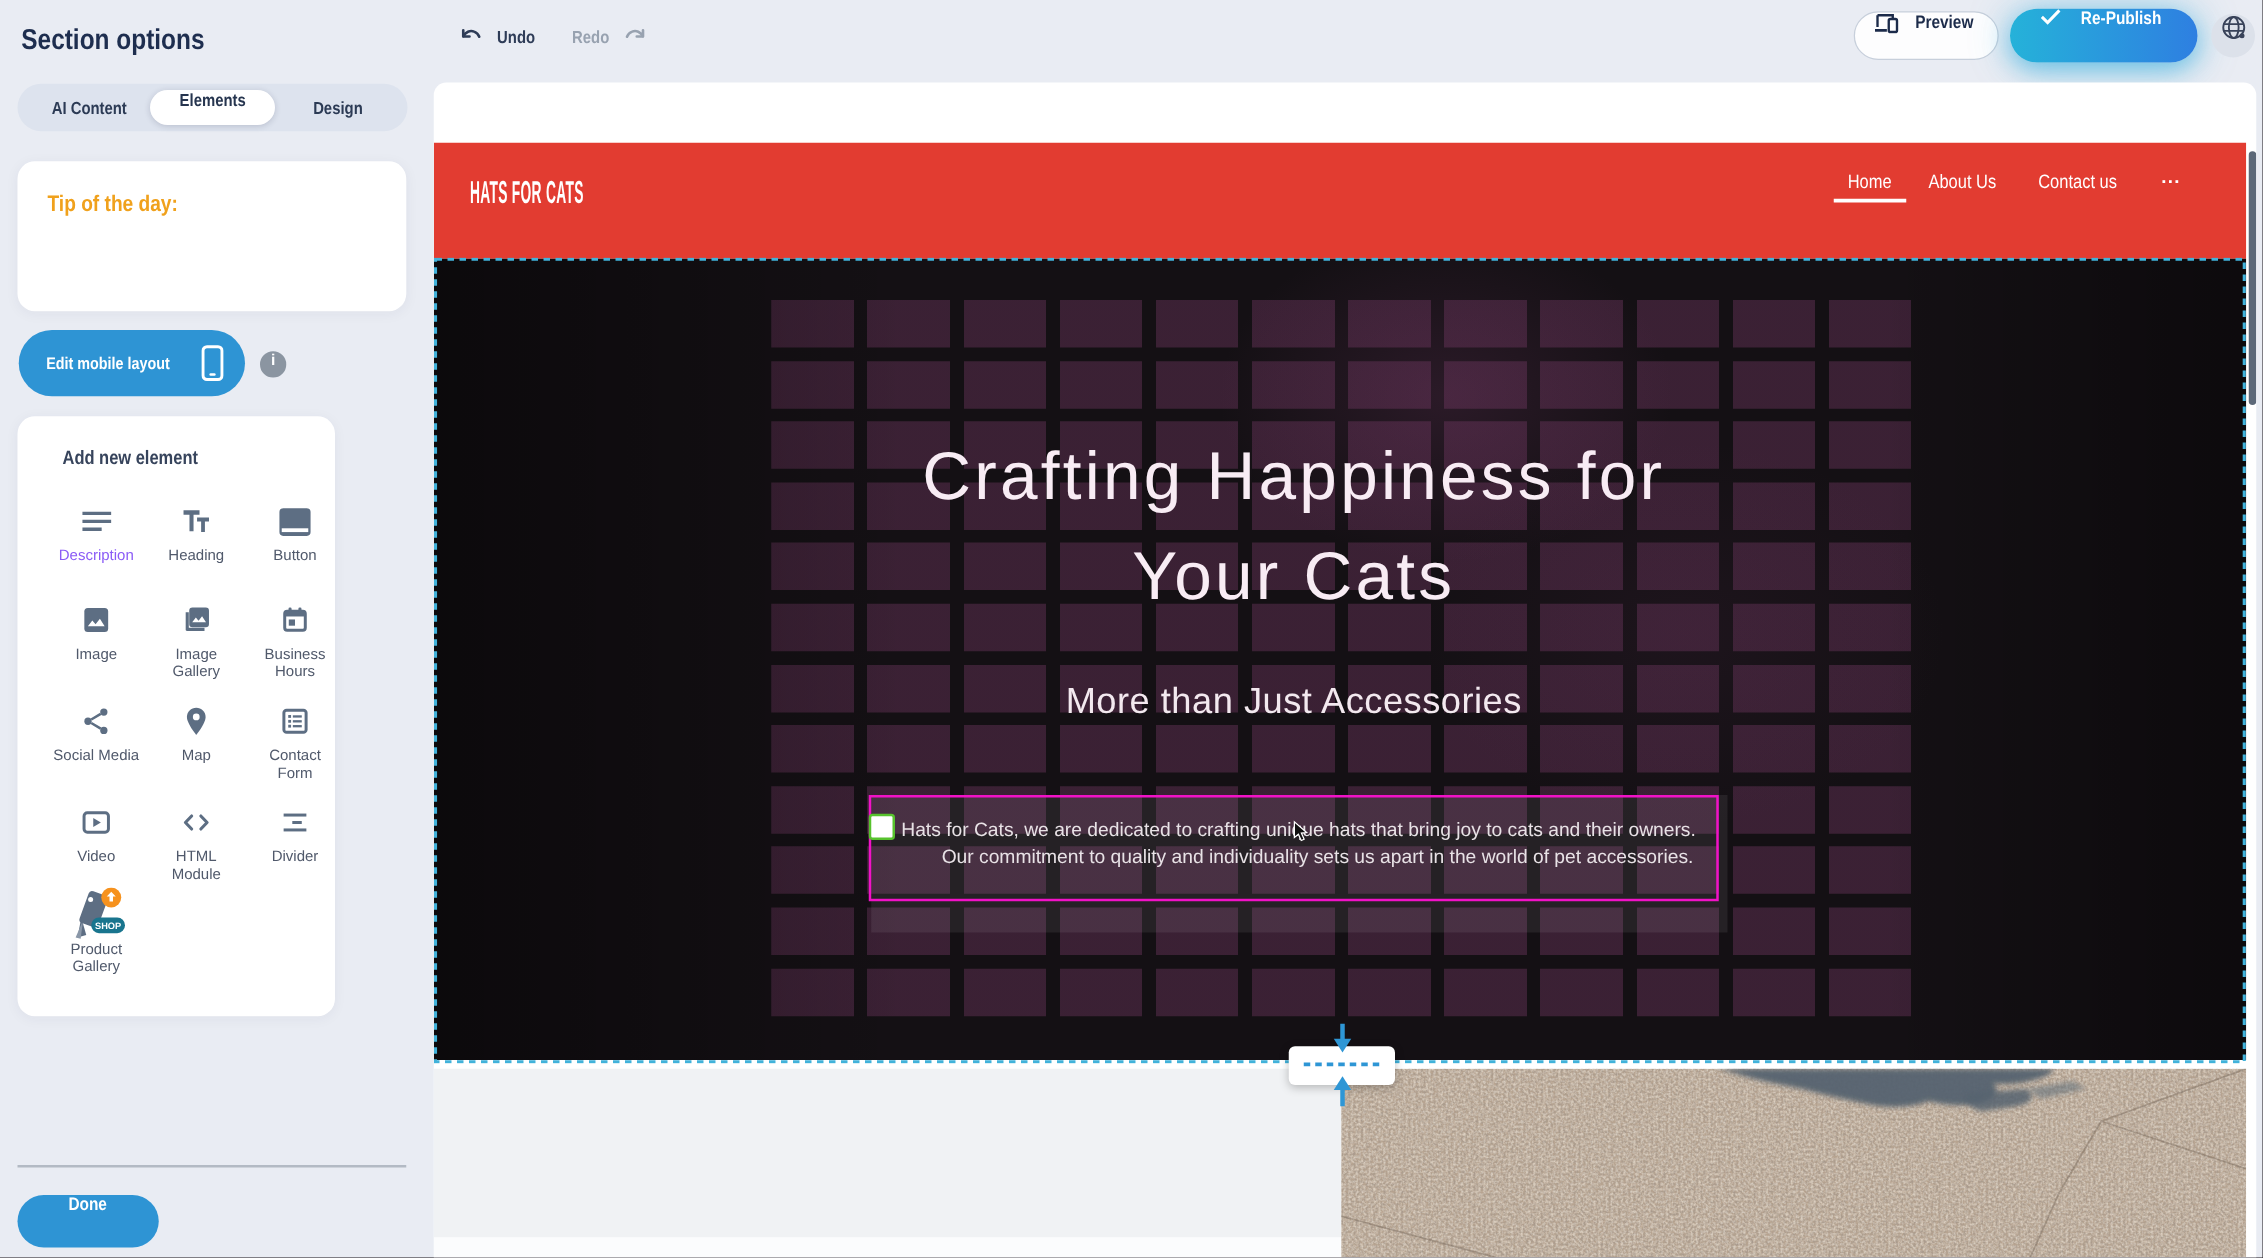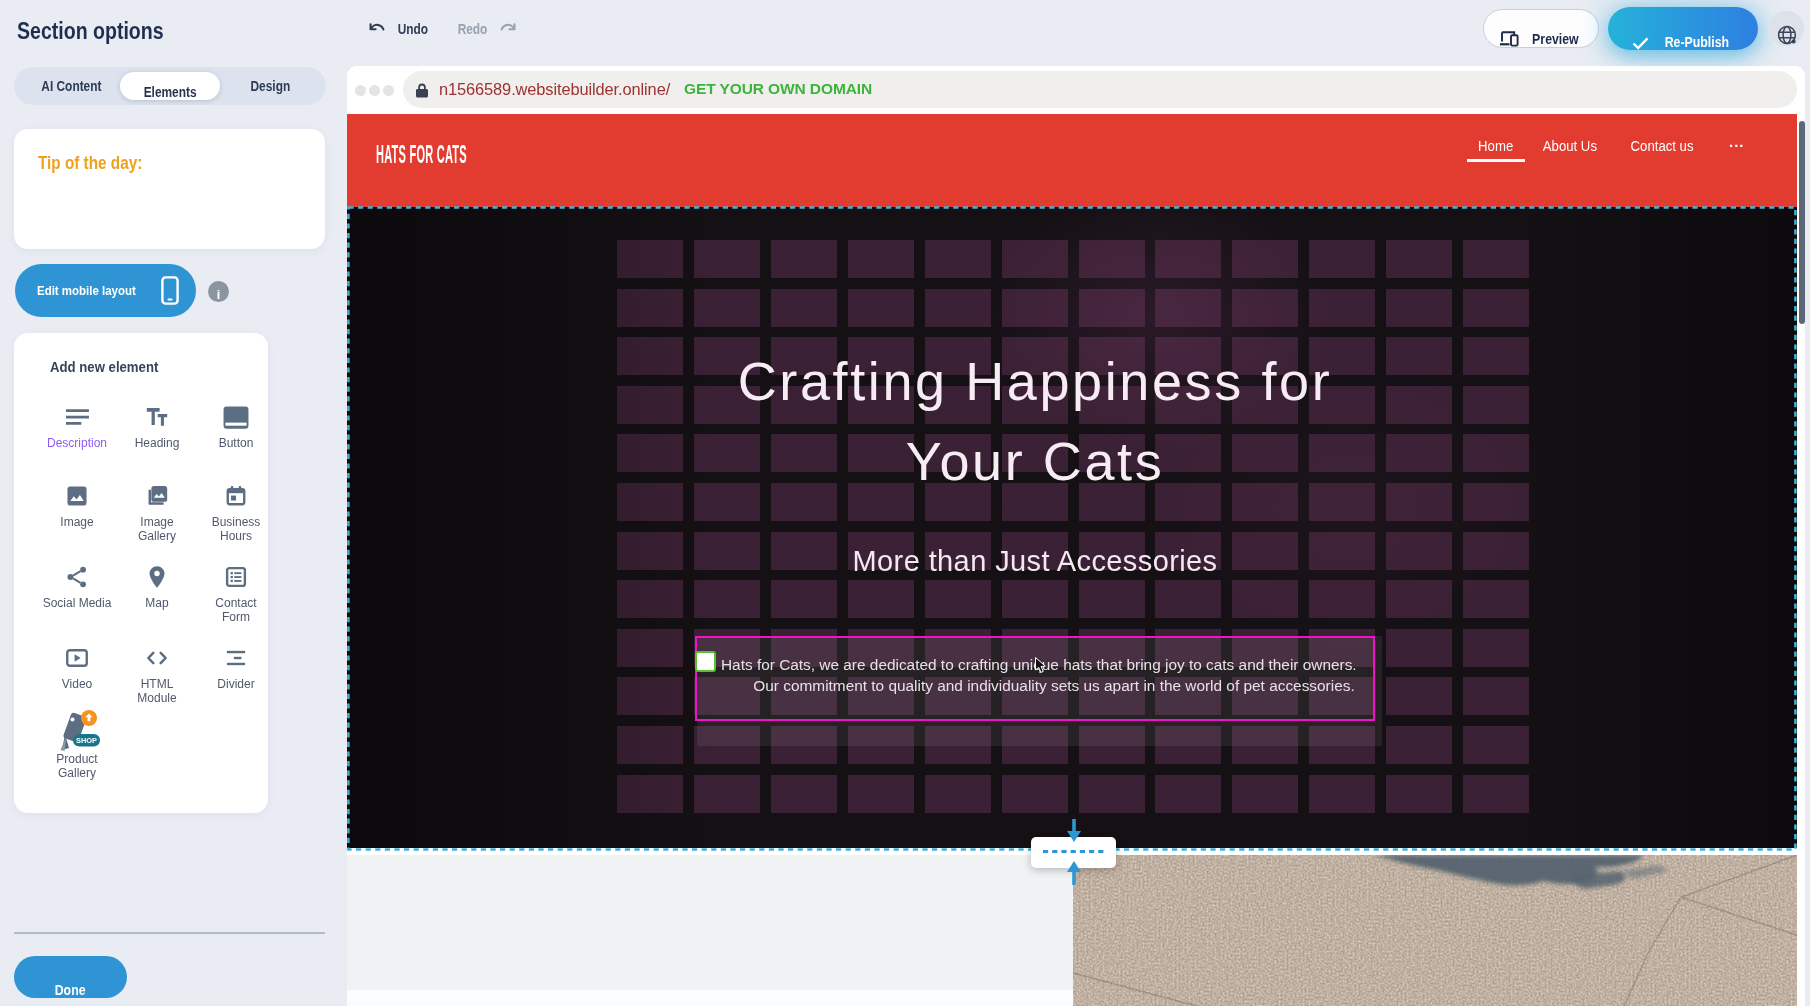--- a/index.html
+++ b/index.html
@@ -1,19 +1,19 @@
 <!DOCTYPE html>
 <html><head>
 <meta charset="utf-8">
 <style>
 *{margin:0;padding:0;box-sizing:border-box}
 html,body{width:1810px;height:1006px;overflow:hidden}
 body{background:#e9ecf3;font-family:"Liberation Sans",sans-serif;position:relative}
 .abs{position:absolute}
-.flex{display:flex;align-items:flex-end;justify-content:center}
+.flex{display:flex;align-items:flex-start;justify-content:center}
 .cx{display:inline-block;transform:scaleX(.85)}
 .cxl{display:inline-block;transform:scaleX(.85);transform-origin:left center}
 </style>
 </head>
 <body>
 
 <div class="abs" style="left:17px;top:18px;font-size:23px;font-weight:700;color:#1e2e4f"><span class="cxl">Section options</span></div>
 
 <div class="abs" id="undoredo" style="left:368px;top:20px;height:18px;display:flex;align-items:center">
   <svg width="20" height="16" viewBox="0 0 20 16" fill="none">
@@ -156,31 +156,20 @@
   </div>
 <div class="abs" style="left:34px;top:753px;width:86px;text-align:center;font-size:12px;color:#50596b;line-height:13.5px">Product<br>Gallery</div>
 
 <div class="abs" style="left:14px;top:932px;width:311px;height:1.5px;background:#b3bac4"></div>
 <div class="abs flex" style="left:14px;top:956px;width:113px;height:42px;border-radius:21px;background:#2e94d4;font-size:14.5px;font-weight:700;color:#fff">
     <span class="cx">Done</span>
   </div>
 
 <div class="abs" style="left:347px;top:66px;width:1458px;height:940px;background:#fff;border-radius:10px 10px 0 0;overflow:hidden">
 
-  <div class="abs" style="left:0;top:0;width:1458px;height:48px;background:#fff">
-    <div class="abs" style="left:8px;top:19px;width:11px;height:11px;border-radius:50%;background:#e6e4e2"></div>
-    <div class="abs" style="left:22px;top:19px;width:11px;height:11px;border-radius:50%;background:#e6e4e2"></div>
-    <div class="abs" style="left:36px;top:19px;width:11px;height:11px;border-radius:50%;background:#e6e4e2"></div>
-    <div class="abs" style="left:56px;top:5px;width:1394px;height:37px;border-radius:19px;background:#f1efed"></div>
-    <svg class="abs" style="left:69px;top:17px" width="12" height="15" viewBox="0 0 12 15" fill="#39404f">
-        <path d="M2.2 6V4.4a3.8 3.8 0 017.6 0V6h.7c.8 0 1.5.7 1.5 1.5v5.5c0 .8-.7 1.5-1.5 1.5H1.5c-.8 0-1.5-.7-1.5-1.5V7.5C0 6.7.7 6 1.5 6h.7zm1.8 0h4V4.4a2 2 0 00-4 0V6z"></path>
-      </svg>
-    <span class="abs" style="left:92px;top:14px;font-size:16.4px;color:#9c3231;letter-spacing:-.1px">n1566589.websitebuilder.online/</span>
-    <span class="abs" style="left:337px;top:14px;font-size:15.5px;font-weight:700;color:#3cb43c;letter-spacing:-.1px">GET YOUR OWN DOMAIN</span>
-  </div>
 
   <div class="abs" style="left:0;top:48px;width:1450px;height:892px;overflow:hidden" id="site">
 
     <div class="abs" style="left:0;top:0;width:1450px;height:93px;background:#e23c31">
       <span class="abs" style="left:29px;top:26px;font-size:24px;font-weight:700;color:#fff;transform:scale(.46,1.06);transform-origin:left top;letter-spacing:.5px">HATS FOR CATS</span>
       <span class="abs" style="left:1120px;width:58px;top:23px;font-size:15.5px;color:#fff;text-align:center"><span class="cx">Home</span></span>
       <div class="abs" style="left:1120px;top:44.5px;width:58px;height:3px;background:#fff"></div>
       <span class="abs" style="left:1178px;width:90px;top:23px;font-size:15.5px;color:#fff;text-align:center;white-space:nowrap"><span class="cx">About Us</span></span>
       <span class="abs" style="left:1268px;width:95px;top:23px;font-size:15.5px;color:#fff;text-align:center;white-space:nowrap"><span class="cx">Contact us</span></span>
       <span class="abs" style="left:1382px;top:19px;font-size:15px;font-weight:700;color:#fff;letter-spacing:1px">...</span>

